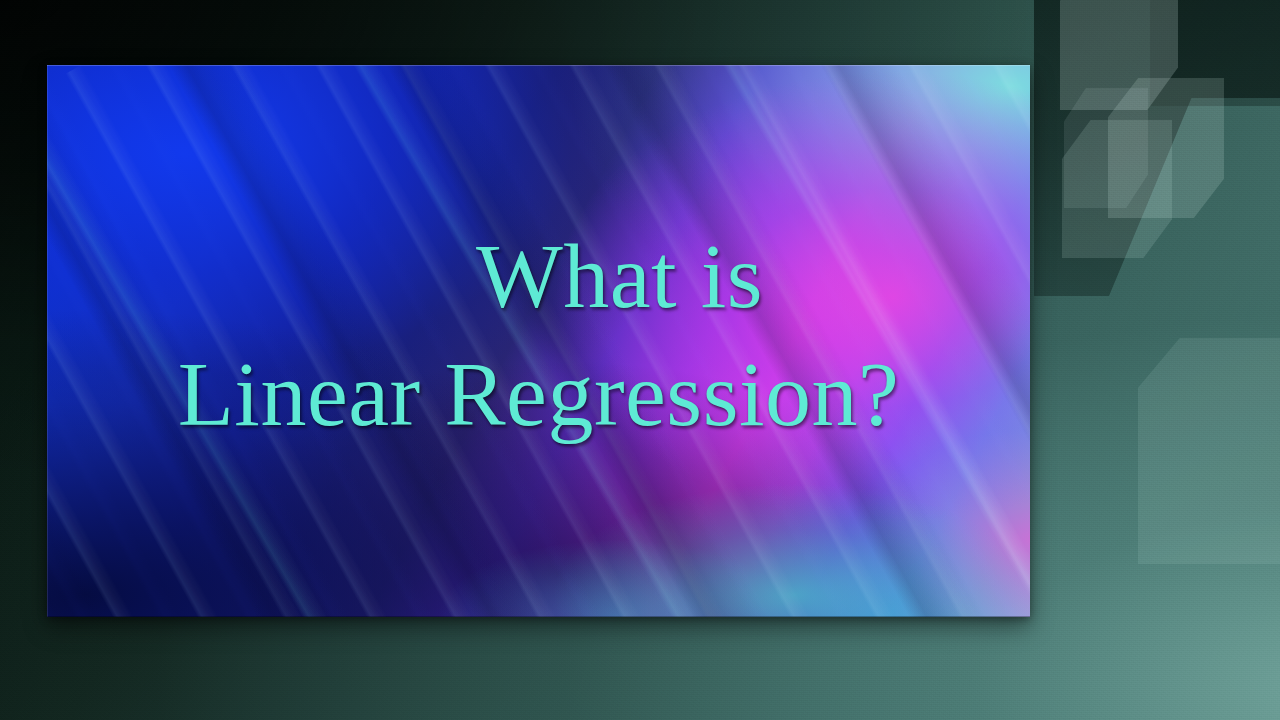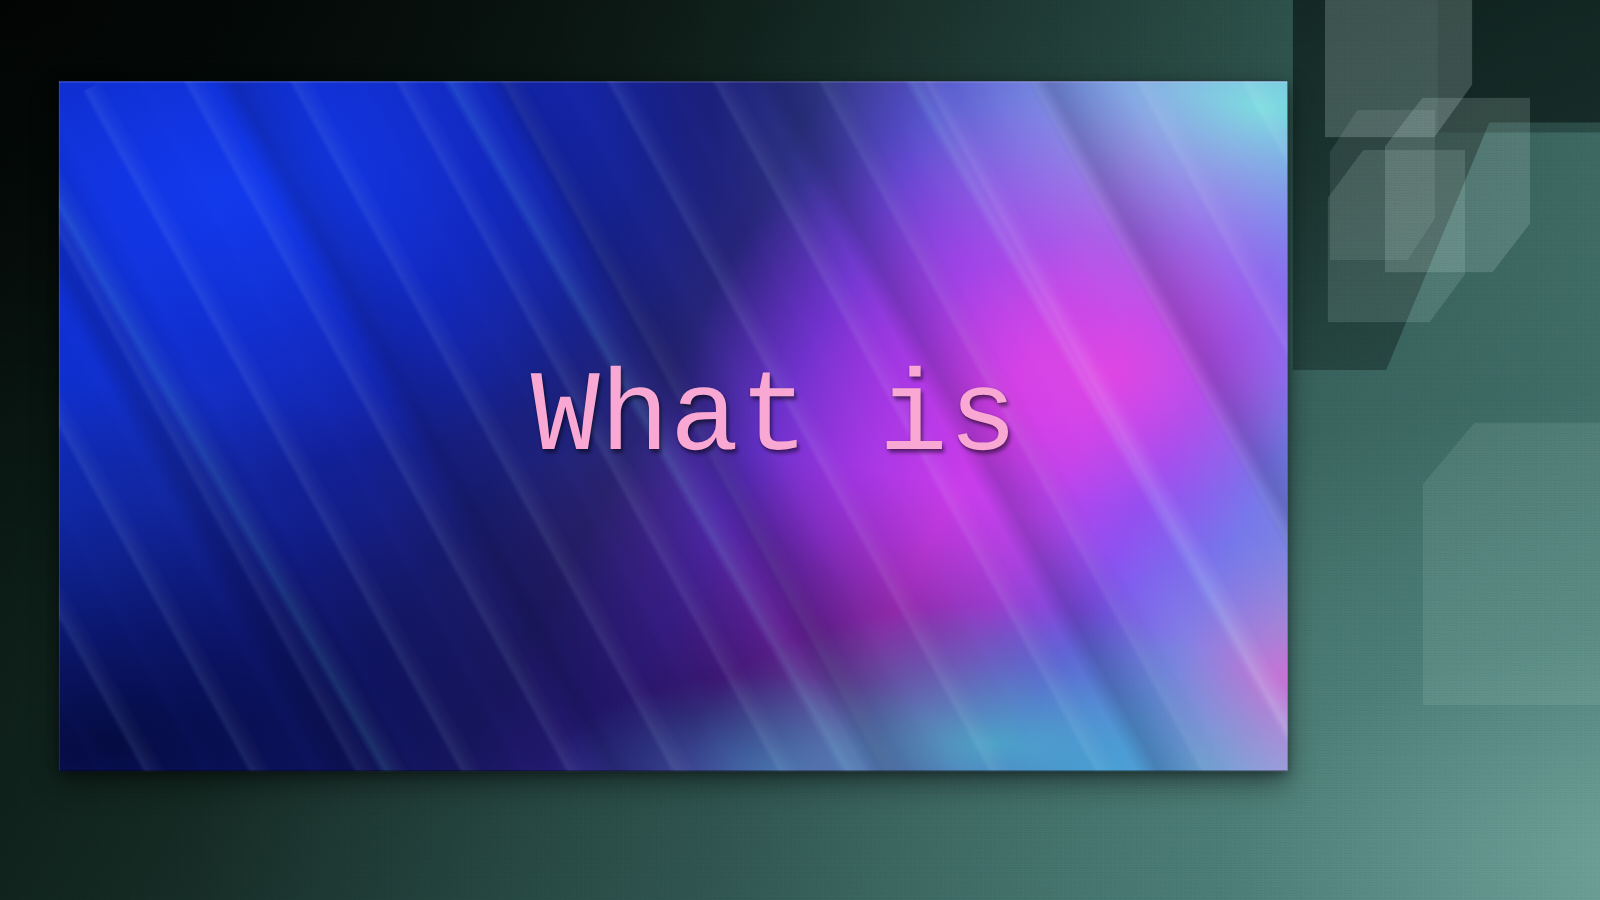--- a/index.html
+++ b/index.html
@@ -291,22 +291,22 @@
   .title-block {
     position: absolute;
     inset: 0;
     display: flex;
     flex-direction: column;
     justify-content: center;
     padding: 0 6px 10px 6px;
     box-sizing: border-box;
   }
   .title-line {
-    color: #f9a8d4;
-    font-family: Liberation Mono, monospace;
+    color: #5eead4;
+    font-family: Liberation Serif, serif;
     font-weight: 400;
     font-size: 92px;
     line-height: 1.26;
     letter-spacing: 0.5px;
     white-space: nowrap;
     text-shadow:
       2px 3px 3px rgba(0,0,0,0.40),
       0 1px 2px rgba(0,0,0,0.30);
   }
   .title-line-1 {
@@ -344,16 +344,17 @@
     <div class="holo-bloom-a"></div>
     <div class="holo-bloom-b"></div>
     <div class="holo-bloom-e"></div>
     <div class="holo-streaks"></div>
     <div class="holo-streaks-2"></div>
     <div class="holo-streaks-3"></div>
     <div class="card-inner-edge"></div>
 
     <div class="title-block">
       <div class="title-line title-line-1">What is</div>
+      <div class="title-line title-line-2">Linear  Regression?</div>
     </div>
   </div>
 
 </div>
 
 </body></html>

